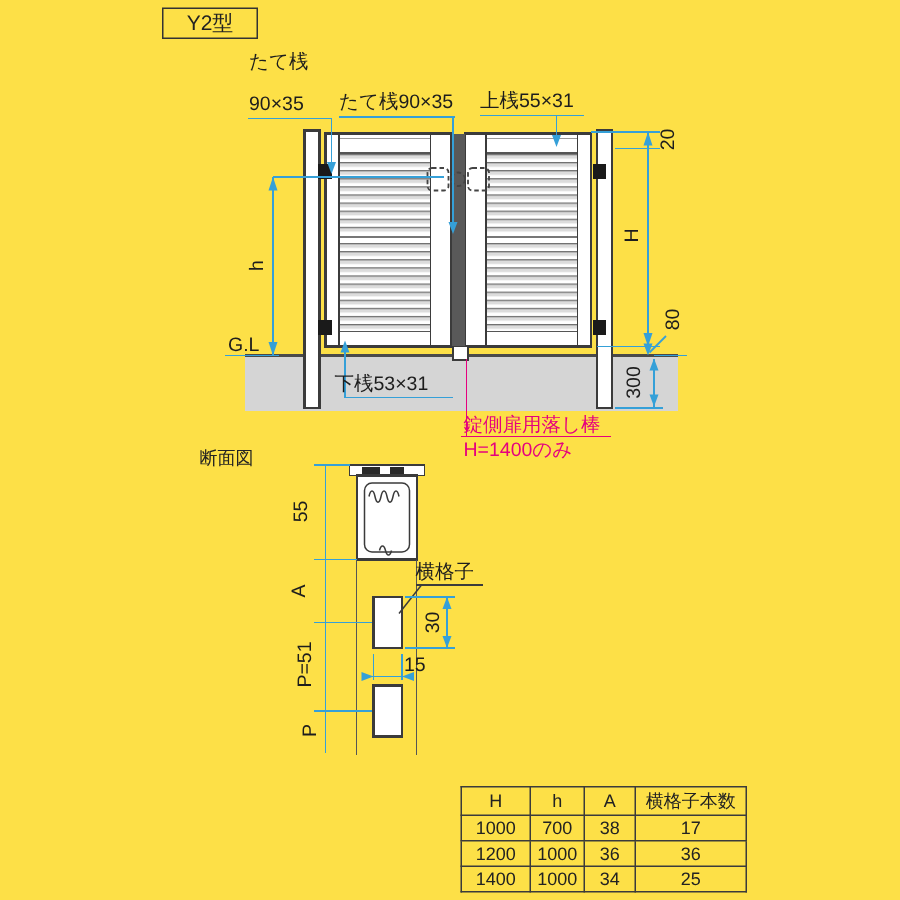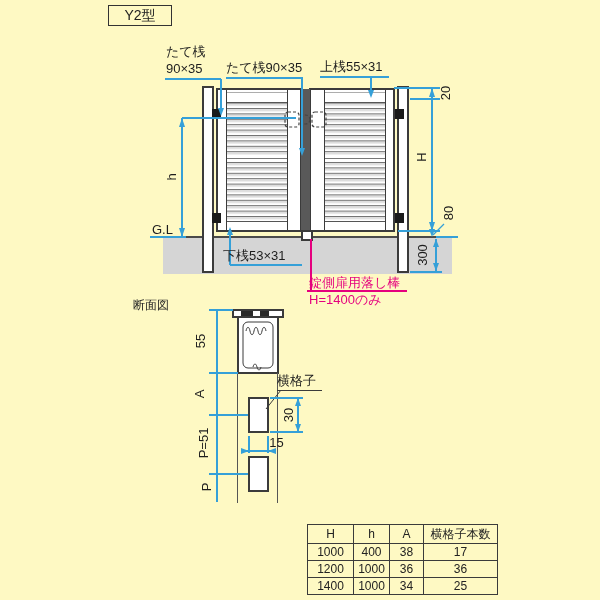--- a/index.html
+++ b/index.html
@@ -1,16 +1,16 @@
 <!DOCTYPE html>
 <html><head>
 <meta charset="utf-8">
 <style>
   html,body{margin:0;padding:0;background:#fff;}
-  #page{position:relative;width:600px;height:600px;background:#fef9c3;overflow:hidden;
+  #page{position:relative;width:600px;height:600px;background:#fde047;overflow:hidden;
         font-family:"Liberation Sans","DejaVu Sans",sans-serif;color:#222;}
   svg{position:absolute;left:0;top:0;}
   .cr{shape-rendering:crispEdges;}
   .lbl{position:absolute;font-size:13px;line-height:1.15;white-space:nowrap;color:#1d1d1d;}
   .rot{transform:translate(-50%,-50%) rotate(-90deg);transform-origin:center;}
   .mag{color:#e5007e;}
   .box{position:absolute;left:108px;top:5px;width:62px;height:19px;border:1.5px solid #333;
        text-align:center;line-height:19px;font-size:14px;}
   .sect-title{position:absolute;left:133px;top:297px;font-size:12px;}
   .ctr{text-align:center;padding-left:18px;}
@@ -164,21 +164,21 @@
       <line x1="249" y1="436" x2="249" y2="453" class="cr"></line>
       <line x1="268" y1="436" x2="268" y2="453" class="cr"></line>
       <line x1="242" y1="451" x2="276" y2="451" class="cr"></line>
       <polygon points="249,451 241,448 241,454" stroke="none"></polygon>
       <polygon points="268,451 276,448 276,454" stroke="none"></polygon>
     </g>
   </svg>
 
   <div class="box">Y2型</div>
 
-  <div class="lbl" style="left:166px;top:45px">たて桟</div>
+  <div class="lbl" style="left:166px;top:34px">たて桟</div>
   <div class="lbl" style="left:166px;top:62px">90×35</div>
   <div class="lbl" style="left:226px;top:61px">たて桟90×35</div>
   <div class="lbl" style="left:320px;top:60px">上桟55×31</div>
   <div class="lbl" style="left:223px;top:249px">下桟53×31</div>
   <div class="lbl" style="left:152px;top:223px">G.L</div>
 
   <div class="lbl rot" style="left:446px;top:93px">20</div>
   <div class="lbl rot" style="left:422px;top:157px">H</div>
   <div class="lbl rot" style="left:172px;top:177px">h</div>
   <div class="lbl rot" style="left:449px;top:213px">80</div>
@@ -199,21 +199,21 @@
   <table id="spec">
     <tbody>
         <tr>
       <th class="cH">H</th>
       <th class="csh">h</th>
       <th class="cA">A</th>
       <th class="cN">横格子本数</th>
     </tr>
     <tr>
       <td>1000</td>
-      <td>400</td>
+      <td>700</td>
       <td>38</td>
       <td>17</td>
     </tr>
     <tr>
       <td>1200</td>
       <td>1000</td>
       <td>36</td>
       <td>36</td>
     </tr>
     <tr>

